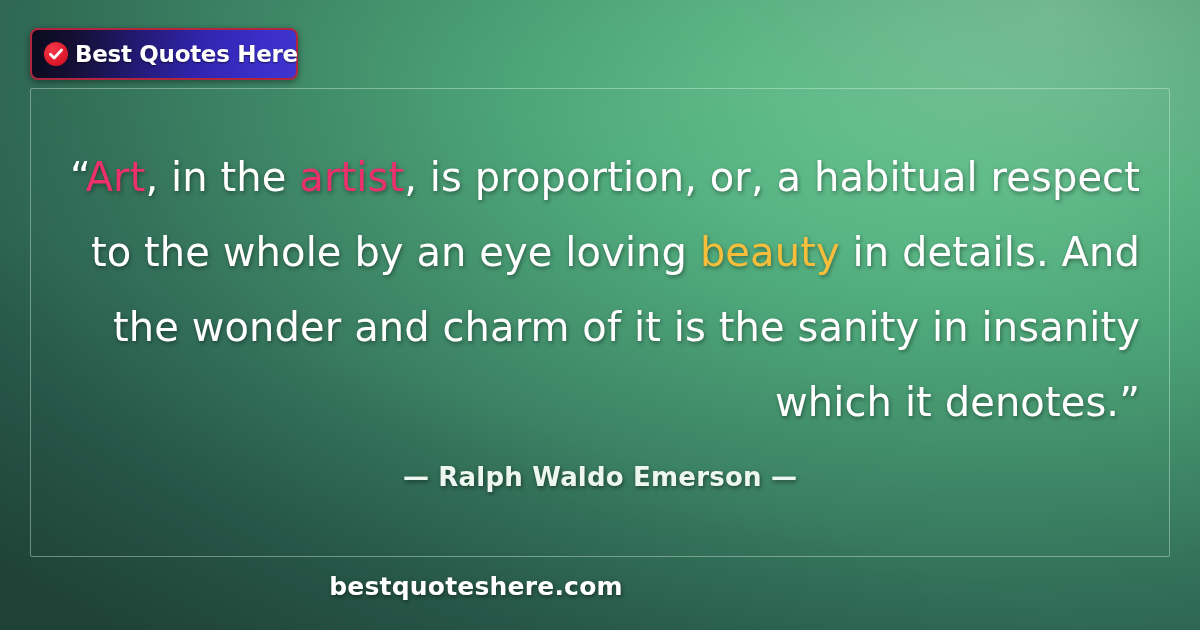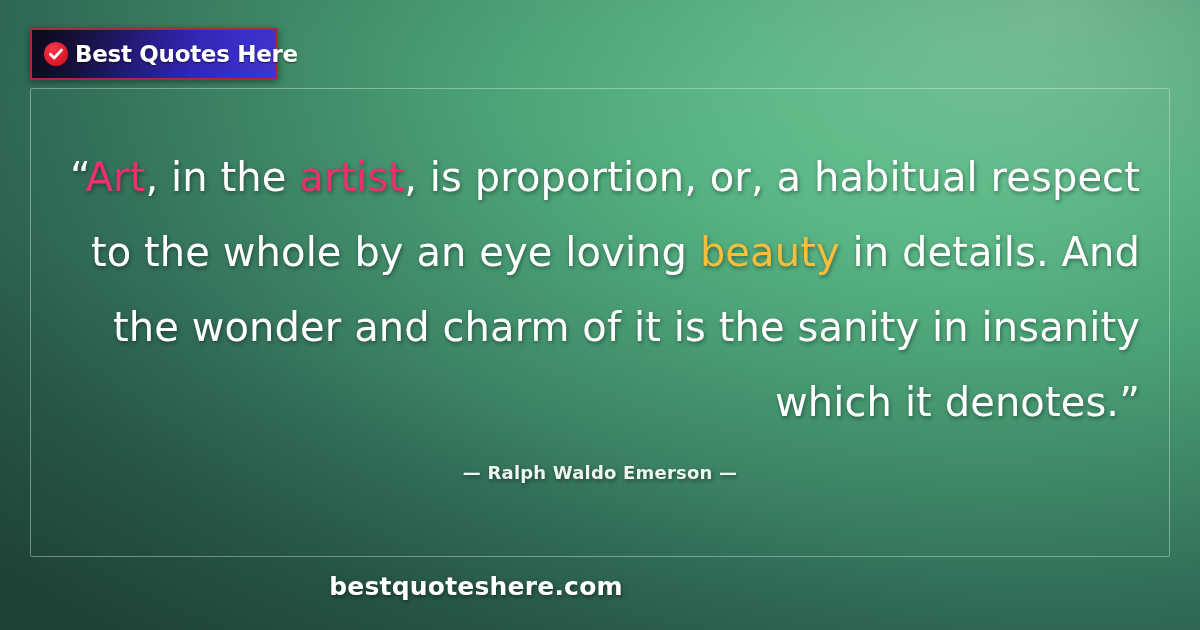--- a/index.html
+++ b/index.html
@@ -35,26 +35,26 @@
       rgba(20,52,42,0.10) 34%,
       rgba(20,52,42,0.00) 62%,
       rgba(16,48,38,0.16) 100%);
     pointer-events:none;
   }
 
   
   #badge {
     position:absolute;
     left:30px; top:28px;
-    width:248px; height:52px;
+    width:268px; height:52px;
     display:flex; align-items:center;
     padding:0 12px;
     gap:7px;
     border:2px solid #b0263f;
-    border-radius:0;
+    border-radius:8px;
     background:linear-gradient(100deg,
       #0b0a1c 0%,
       #140f33 16%,
       #241b79 42%,
       #3226b4 66%,
       #3a2fc8 86%,
       #4034cf 100%);
     box-shadow:0 2px 7px rgba(0,0,0,0.42);
     z-index:4;
   }
@@ -105,21 +105,21 @@
 
   
   #author {
     position:absolute;
     left:0; top:462px;
     width:1200px;
     text-align:center;
     z-index:3;
     font-family:"DejaVu Sans", sans-serif;
     font-weight:bold;
-    font-size:18px;
+    font-size:26px;
     color:#eef6f1;
     letter-spacing:0.2px;
     text-shadow:1px 2px 4px rgba(0,0,0,0.45);
   }
 
   
   #footer {
     position:absolute;
     left:0; top:572px;
     width:952px;

